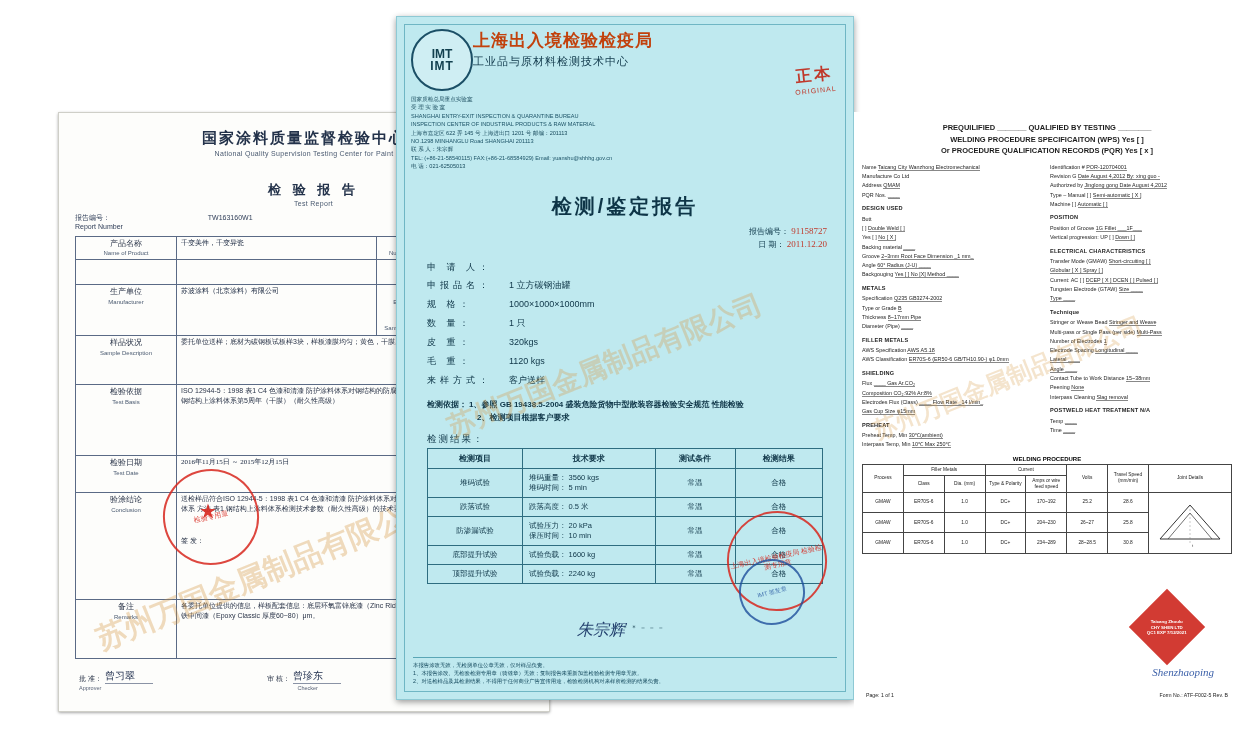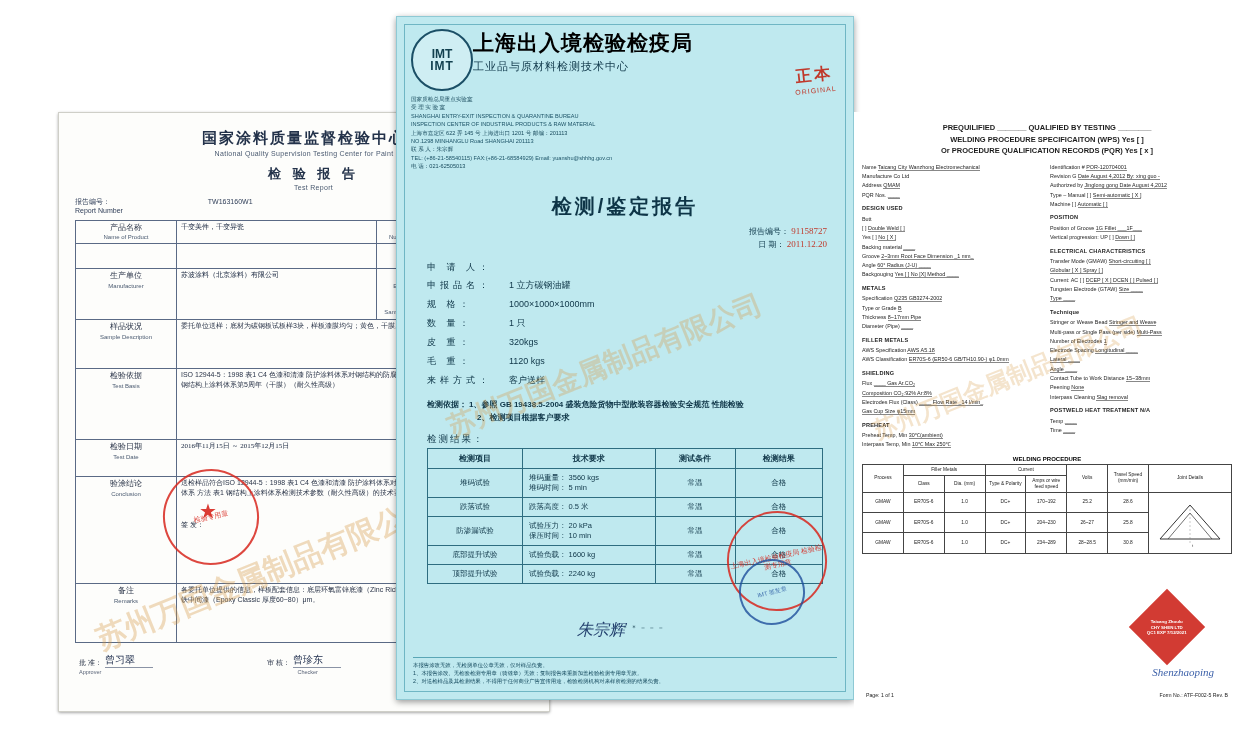--- a/index.html
+++ b/index.html
@@ -15,21 +15,21 @@
   .doc .paper{position:absolute;inset:0;box-sizing:border-box;overflow:hidden;}
 
   
   #doc-left{left:58px;top:112px;width:492px;height:600px;
     background:#2196e8;padding:8px;border-radius:2px;
     box-shadow:0 1px 3px rgba(0,0,0,.35);}
   #doc-left .paper{background:#fdfdfb;border:1px solid #cfcfc8;}
   .lt-title{text-align:center;margin-top:16px;}
   .lt-title .cn{font-size:15px;letter-spacing:2px;color:#23324a;font-weight:bold;}
   .lt-title .en{font-size:7px;color:#4a5a70;margin-top:2px;letter-spacing:.3px;}
-  .lt-sub{text-align:center;margin-top:8px;padding-left:19px;}
+  .lt-sub{text-align:center;margin-top:24px;padding-left:19px;}
   .lt-sub .cn{font-size:13px;letter-spacing:4px;color:#23324a;font-weight:bold;}
   .lt-sub .en{font-size:7px;color:#4a5a70;margin-top:1px;letter-spacing:.3px;}
   .lt-meta{display:flex;justify-content:space-between;padding:6px 16px 2px 16px;
     font-size:7px;color:#32405a;line-height:1.35;}
   .lt-meta .l{text-align:left;}
   .lt-meta .r{text-align:right;}
   table.grid{border-collapse:collapse;width:calc(100% - 32px);margin:2px 16px 0 16px;
     table-layout:fixed;}
   table.grid td{border:1px solid #5a6a85;padding:1px 4px;font-size:7px;color:#2a3448;
     vertical-align:top;line-height:1.45;}
@@ -60,21 +60,21 @@
     box-shadow:0 2px 6px rgba(0,0,0,.4);}
   #doc-center .paper{background:#bfe9ef;border:1px solid #8ec9d4;}
   #doc-center .inner{position:absolute;inset:7px;border:1px solid #6fb6c4;}
   .c-head{display:flex;padding:12px 14px 0 14px;}
   .imt-logo{width:58px;height:58px;border:2px solid #1b4f66;border-radius:50%;
     display:flex;flex-direction:column;align-items:center;justify-content:center;
     color:#12404f;font-weight:bold;font-size:12px;line-height:1;flex:0 0 auto;
     background:rgba(255,255,255,.25);}
   .imt-logo .l2{font-size:12px;letter-spacing:1px;}
   .c-head-txt{flex:1;}
-  .c-head-txt .cn1{font-size:21px;font-weight:bold;color:#000000;letter-spacing:1px;}
+  .c-head-txt .cn1{font-size:17px;font-weight:bold;color:#c2410c;letter-spacing:1px;}
   .c-head-txt .cn2{font-size:11px;color:#10384a;letter-spacing:1px;margin-top:2px;}
   .c-contact{font-size:5.6px;color:#184a5c;line-height:1.5;padding:4px 14px 0 14px;}
   .c-contact .en{color:#1b5266;}
   .orig-stamp{position:absolute;right:18px;top:48px;color:#c0392b;text-align:center;
     transform:rotate(-6deg);}
   .orig-stamp .cn{font-size:16px;font-weight:bold;letter-spacing:3px;}
   .orig-stamp .en{font-size:7px;letter-spacing:1px;margin-top:1px;}
   .c-title{text-align:center;font-size:20px;font-weight:bold;color:#0e3547;
     letter-spacing:3px;margin-top:22px;}
   .c-nos{padding:6px 26px 0 26px;font-size:8px;color:#103a4c;text-align:right;}

